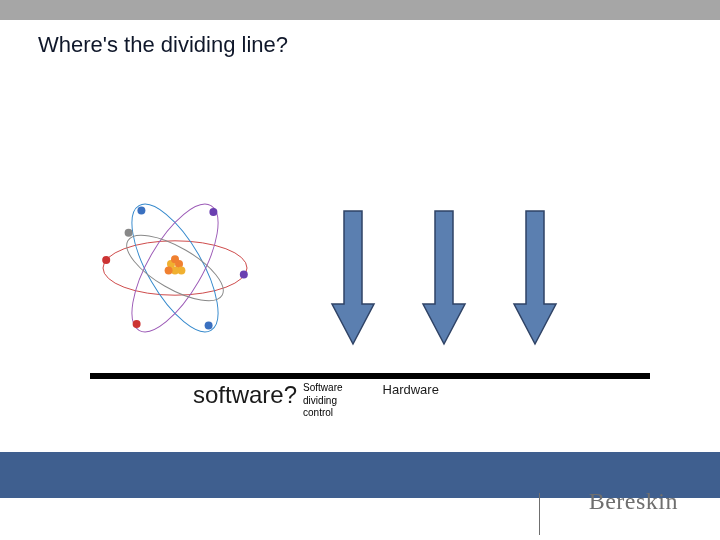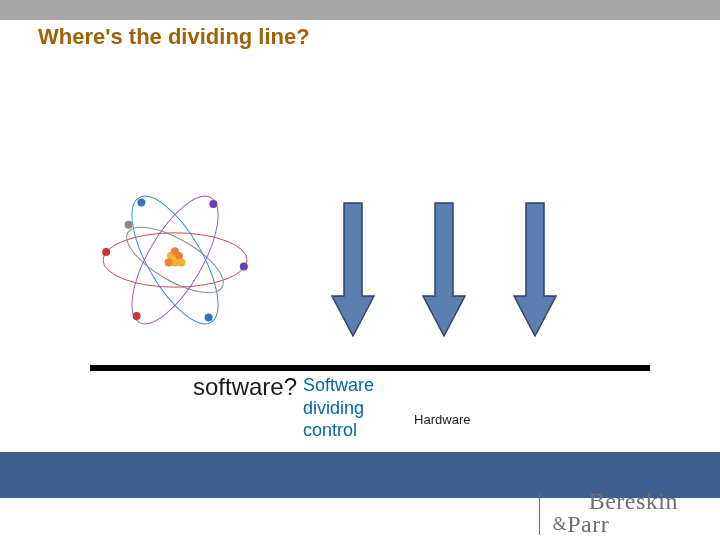--- a/index.html
+++ b/index.html
@@ -11,23 +11,23 @@
     position: relative;
     overflow: hidden;
   }
   .topbar {
     width: 100%;
     height: 20px;
     background: #a6a6a6;
   }
   .title {
     font-size: 22px;
-    font-weight: bold;
-    color: #a16207;
-    padding: 4px 0 0 38px;
+    font-weight: normal;
+    color: #0f172a;
+    padding: 12px 0 0 38px;
   }
   .content {
     position: relative;
     width: 100%;
     height: 395px;
   }
   .atom {
     position: absolute;
     left: 95px;
     top: 130px;
@@ -58,30 +58,29 @@
     display: flex;
     align-items: flex-start;
   }
   .label-big {
     font-size: 24px;
     color: #1a1a1a;
     margin-right: 6px;
     line-height: 1.1;
   }
   .label-col {
-    font-size: 18px;
-    color: #0369a1;
+    font-size: 10px;
+    color: #000000;
     line-height: 1.25;
     margin-right: 40px;
   }
   .label-hw {
     font-size: 13px;
     color: #1a1a1a;
     line-height: 1.25;
-    margin-top: 38px;
   }
   .footer {
     position: absolute;
     left: 0;
     bottom: 0;
     width: 100%;
     height: 88px;
   }
   .footer-band {
     width: 100%;
@@ -180,17 +179,14 @@
     <span class="label-hw">Hardware</span>
   </div>
 
 </div>
 
 <div class="footer">
   <div class="footer-band"></div>
   <div class="brand">
     <div class="brand-rule"></div>
     <div class="brand-line1">Bereskin</div>
-    <div class="brand-line2">
-      <span class="amp">&amp;</span><span>Parr</span>
-    </div>
   </div>
 </div>
 
 </body></html>

